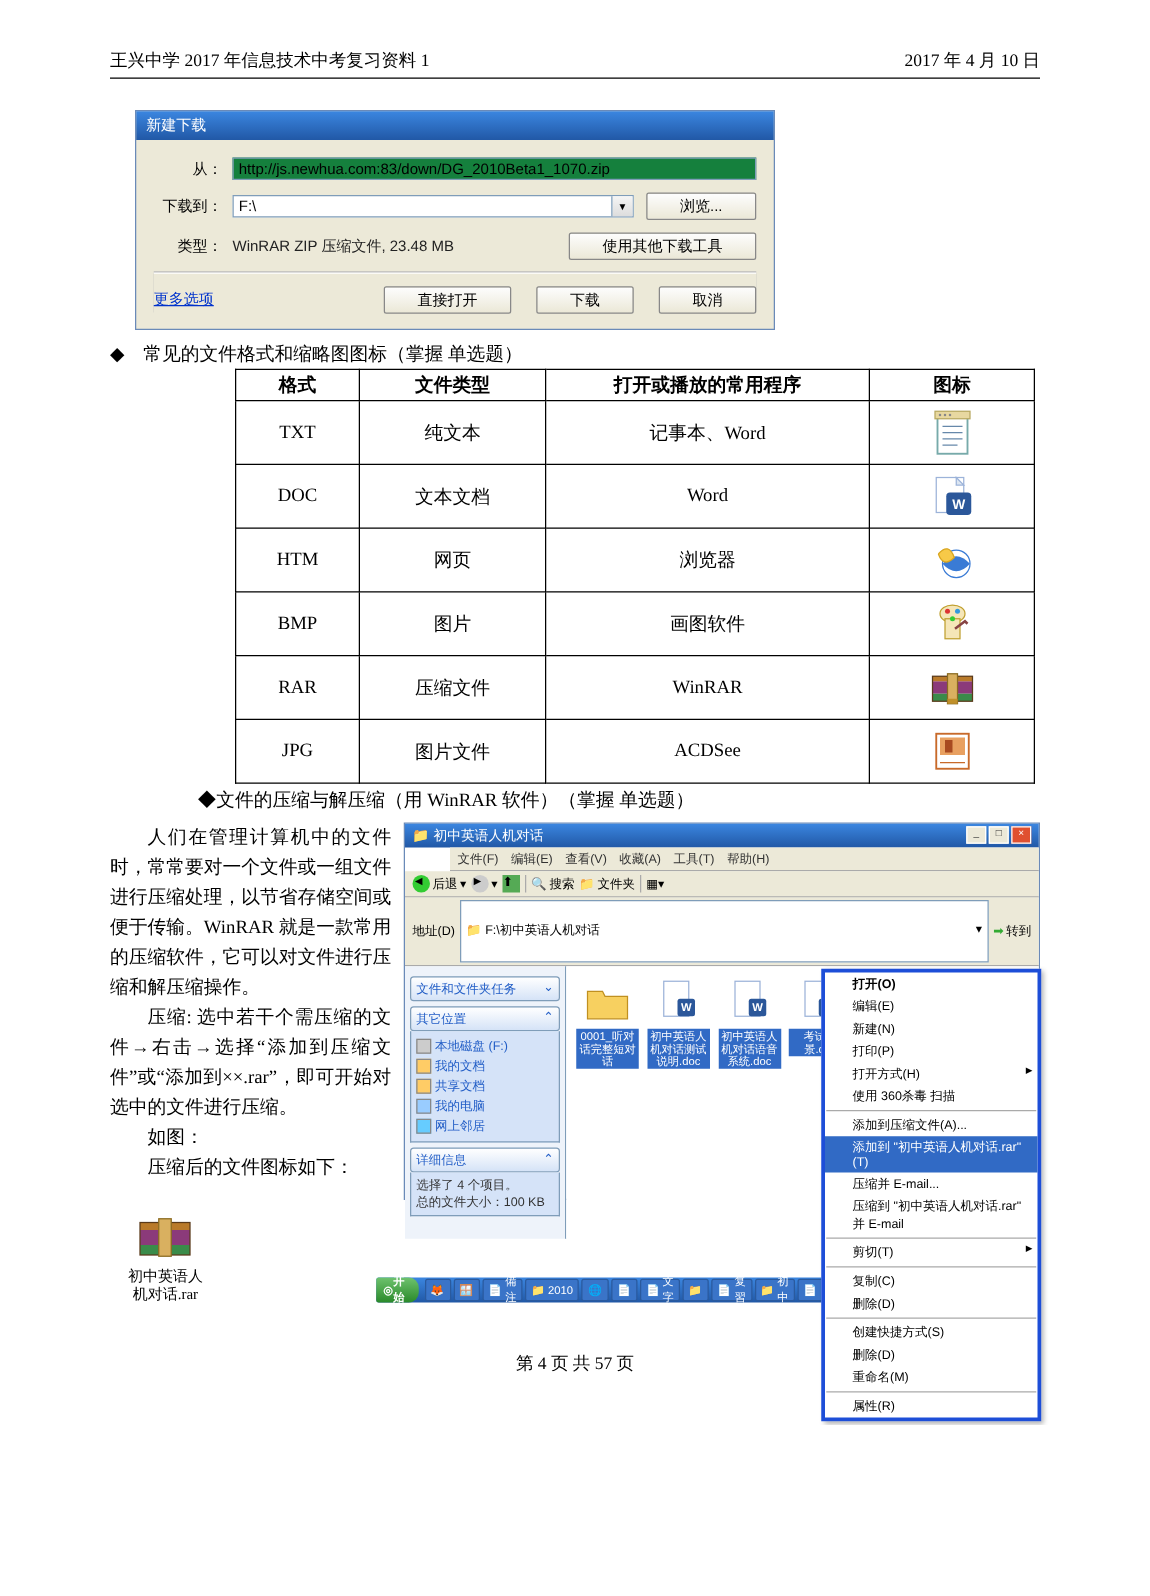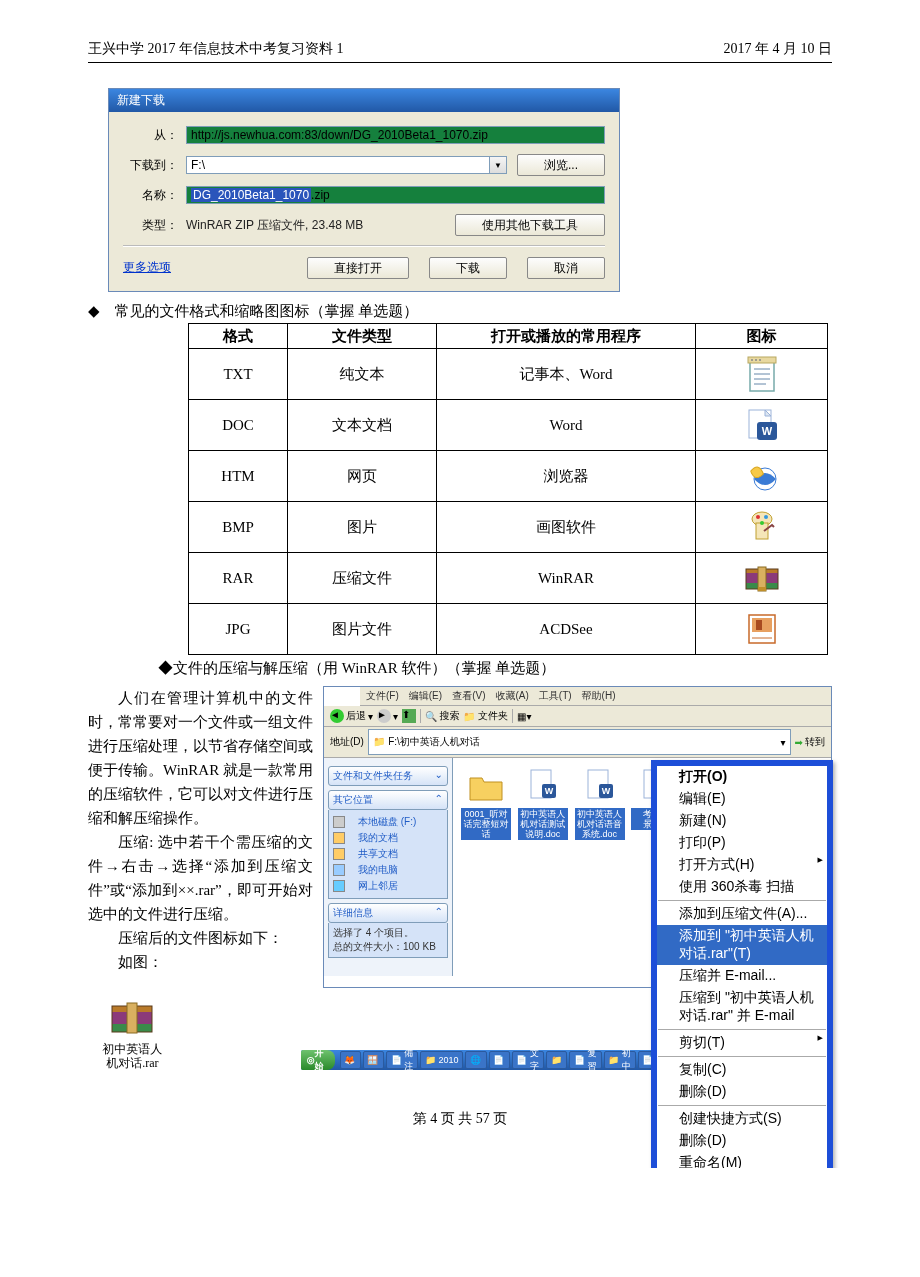--- a/index.html
+++ b/index.html
@@ -171,32 +171,32 @@
   }
   .exp-title {background: linear-gradient(#3b86e0,#2158a6); color: #fff; padding: 2px 6px; font-size: 11px; display:flex; justify-content:space-between;}
   .exp-winbtns{display:flex;gap:2px}
   .exp-winbtns span{width:14px;height:12px;background:#ece9d8;border:1px solid #fff;font-size:8px;text-align:center;line-height:10px;color:#333}
   .exp-menu {background:#ece9d8;padding:2px 6px;font-size:10px;color:#333;border-bottom:1px solid #aaa;margin-left:36px;}
   .exp-menu span{margin-right:10px}
   .exp-toolbar{background:#ece9d8;padding:3px 6px;border-bottom:1px solid #aaa;display:flex;align-items:center;gap:4px}
   .tb-btn{display:inline-flex;align-items:center;gap:2px;font-size:10px}
   .tb-ico{width:14px;height:14px;border-radius:50%;display:inline-block}
   .exp-addr{background:#ece9d8;padding:2px 6px;border-bottom:1px solid #aaa;display:flex;align-items:center;gap:4px;font-size:10px}
-  .addr-box{flex:1;height:16px;border:1px solid #7f9db9;background:#fff;padding:4px 4px;display:flex;align-items:center;justify-content:space-between}
+  .addr-box{flex:1;height:16px;border:1px solid #7f9db9;background:#fff;padding:16px 4px;display:flex;align-items:flex-start;justify-content:space-between}
   .exp-body{display:flex;height:218px}
   .exp-side{width:120px;background:#eef3fa;border-right:1px solid #7f9db9;font-size:10px;padding:4px}
   .side-group-title{background:linear-gradient(#fff,#d5e3f7);border:1px solid #7f9db9;border-radius:3px;padding:2px 4px;margin-top:4px;display:flex;justify-content:space-between;font-weight:normal;color:#215dc6}
   .side-group-body{background:#d5e3f8;border:1px solid #7f9db9;border-top:none;padding:3px 4px;color:#215dc6}
-  .side-item{display:flex;align-items:center;gap:13px;margin:2px 0}
+  .side-item{display:flex;align-items:center;gap:3px;margin:2px 0}
   .mini-ico{width:10px;height:10px;border:1px solid #888;display:inline-block}
   .exp-main{flex:1;background:#fff;position:relative;padding:6px}
   .file-icon{width:50px;display:inline-block;text-align:center;vertical-align:top;margin:2px;font-size:9px;color:#fff;position:relative}
   .file-icon .glyph{width:40px;height:40px;display:flex;align-items:center;justify-content:center;margin:0 auto 2px}
   .file-icon .lbl{background:#316ac5;padding:1px;line-height:10px;display:inline-block}
-  .ctx-menu{position:absolute;right:-2px;top:2px;width:170px;background:#fff;border:6px solid #1d4ed8;box-shadow:2px 2px 4px rgba(0,0,0,.3);font-size:14px;color:#000}
+  .ctx-menu{position:absolute;right:-2px;top:2px;width:170px;background:#fff;border:3px solid #1d4ed8;box-shadow:2px 2px 4px rgba(0,0,0,.3);font-size:10px;color:#000}
   .ctx-menu .mi{padding:2px 8px 2px 22px;position:relative}
   .ctx-menu .mi.sel{background:#316ac5;color:#fff}
   .ctx-menu .sep{height:0;border-top:1px solid #aaa;margin:2px 1px}
   .ctx-menu .arrow::after{content:"▶";position:absolute;right:4px;font-size:7px}
 
   
   .rar-file{width:90px;text-align:center;font-size:12px;margin-top:12px;margin-left:6px}
   .rar-file .lbl{line-height:14px;margin-top:2px}
 
   
@@ -223,26 +223,20 @@
       <span class="dialog-label">从：</span>
       <div class="dialog-input">http://js.newhua.com:83/down/DG_2010Beta1_1070.zip</div>
     </div>
     <div class="dialog-row">
       <span class="dialog-label">下载到：</span>
       <div class="dialog-select">
         <span>F:\</span>
         <span class="dropdown-btn">▼</span>
       </div>
       <div class="dialog-btn">浏览...</div>
-    </div>
-    <div class="dialog-row">
-      <span class="dialog-label">名称：</span>
-      <div class="dialog-input">
-        <span class="dialog-name">DG_2010Beta1_1070</span><span>.zip</span>
-      </div>
     </div>
     <div class="dialog-row">
       <span class="dialog-label">类型：</span>
       <span class="dialog-type" style="flex:1">WinRAR ZIP 压缩文件, 23.48 MB</span>
       <div class="dialog-btn" style="min-width:100px">使用其他下载工具</div>
     </div>
     <div class="dialog-footer">
       <span class="more-options">更多选项</span>
       <div class="dialog-btn">直接打开</div>
       <div class="dialog-btn">下载</div>
@@ -351,25 +345,33 @@
   </tr>
 </tbody>
   </table>
 
 <div class="heading" style="margin-left:70px">◆文件的压缩与解压缩（用 WinRAR 软件）（掌握  单选题）</div>
 
 <div class="text-section">
   <div class="text-col">
     <p class="ind" style="margin:0">人们在管理计算机中的文件时，常常要对一个文件或一组文件进行压缩处理，以节省存储空间或便于传输。WinRAR 就是一款常用的压缩软件，它可以对文件进行压缩和解压缩操作。</p>
     <p class="ind" style="margin:0">压缩: 选中若干个需压缩的文件→右击→选择“添加到压缩文件”或“添加到××.rar”，即可开始对选中的文件进行压缩。</p>
+    <p class="ind" style="margin:0">如图：</p>
     <p class="ind" style="margin:0">压缩后的文件图标如下：</p>
-    <p class="ind" style="margin:0">如图：</p>
   </div>
 
   <div class="explorer">
+    <div class="exp-title">
+      <span><span>📁</span> <span>初中英语人机对话</span></span>
+      <span class="exp-winbtns">
+        <span>_</span>
+        <span>□</span>
+        <span style="background:#e05030;color:#fff">×</span>
+      </span>
+    </div>
     <div class="exp-menu">
       <span>文件(F)</span><span>编辑(E)</span><span>查看(V)</span><span>收藏(A)</span><span>工具(T)</span><span>帮助(H)</span>
     </div>
     <div class="exp-toolbar">
       <span class="tb-btn"><span class="tb-ico" style="background:#3c3">◄</span><span>后退</span> ▾</span>
       <span class="tb-btn"><span class="tb-ico" style="background:#ccc">►</span>▾</span>
       <span class="tb-btn">
           <span class="tb-ico" style="background:#5a5;border-radius:0">⬆</span>
         </span>
       <span style="border-left:1px solid #aaa;height:14px"></span>

